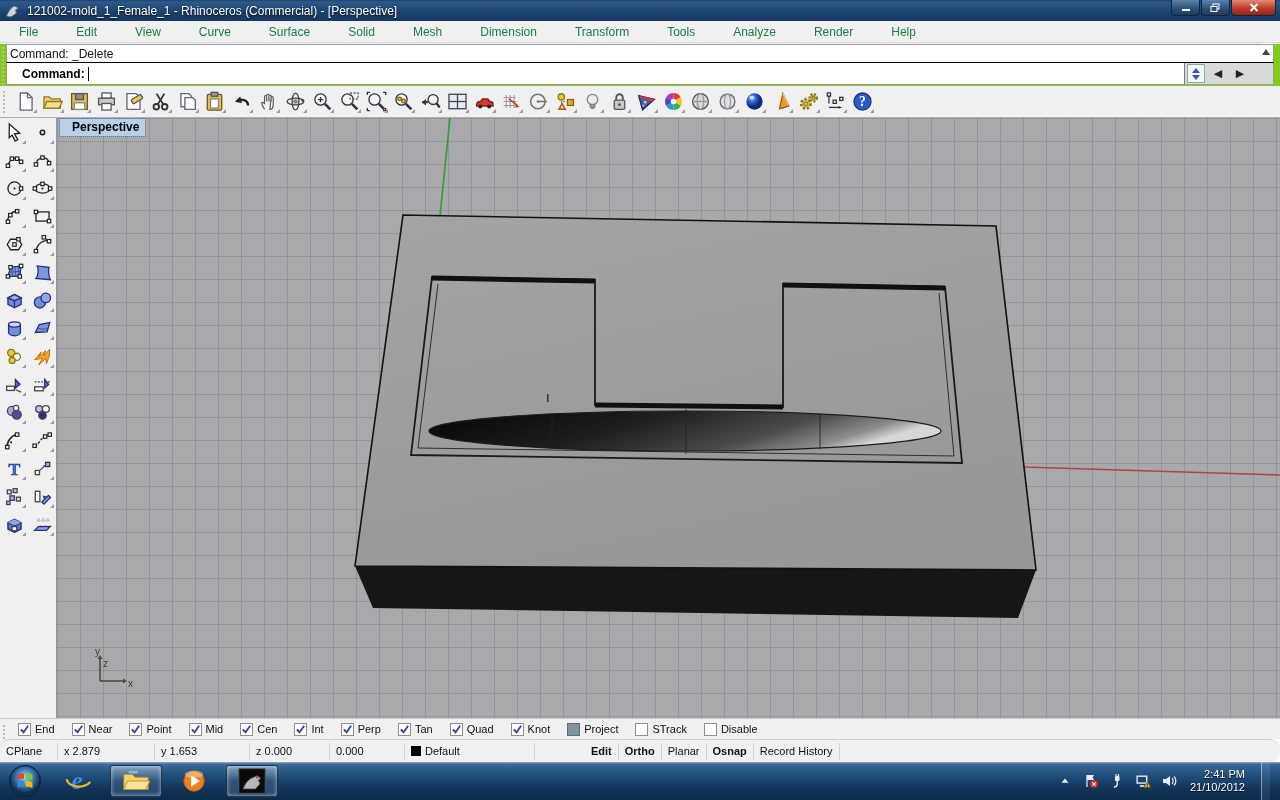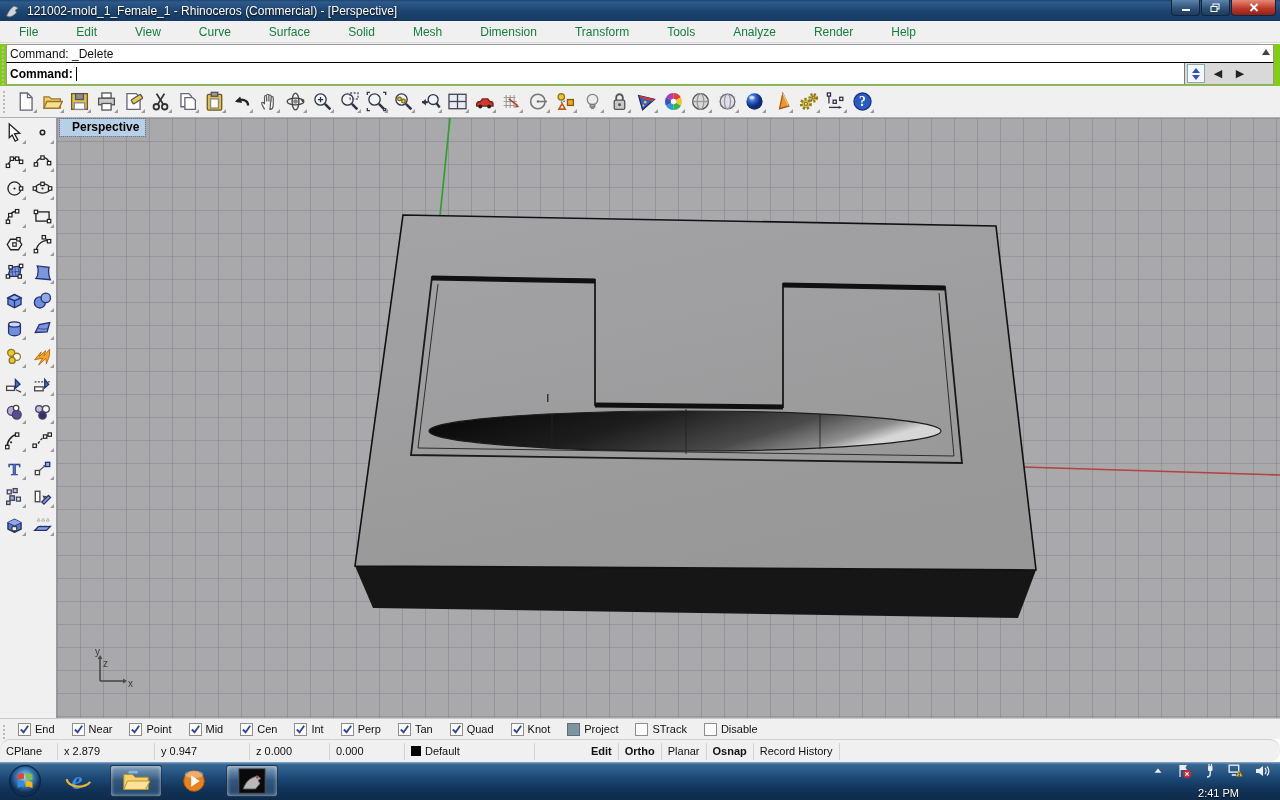--- a/index.html
+++ b/index.html
@@ -30,21 +30,21 @@
   .grip { position:absolute; left:1px; top:2px; bottom:2px; width:4px;
     background-image:radial-gradient(#b9b9b9 35%, transparent 36%); background-size:4px 4px; }
   #cmd-history { position:absolute; left:6px; top:0; width:1268px; height:19px;
     background:#fff; border:1px solid #9a9a9a; border-bottom:1px solid #000;
     display:flex; align-items:center; padding-left:3px; color:#111; }
   #cmd-history .scroll-up { position:absolute; right:3px; top:4px; width:0; height:0;
     border-left:4px solid transparent; border-right:4px solid transparent; border-bottom:6px solid #444; }
   #cmd-input-row { position:absolute; left:6px; top:19px; width:1268px; height:22px;
     background:#d9d9d9; border:1px solid #9a9a9a; border-top:none; display:flex; align-items:stretch; }
   #cmd-field { flex:0 0 1178px; background:#fff; border-right:1px solid #7a7a7a;
-    display:flex; align-items:center; padding-left:3px; font-weight:bold; color:#000; }
+    display:flex; align-items:center; padding-left:15px; font-weight:bold; color:#000; }
   #caret { display:inline-block; width:1px; height:14px; background:#000; margin-left:3px; }
   #cmd-spinner { width:18px; margin:1px 2px; border:1px solid #8aa; background:#f4f6fa;
     display:flex; flex-direction:column; align-items:center; justify-content:center; gap:2px; }
   #cmd-spinner i { width:0; height:0; border-left:4px solid transparent; border-right:4px solid transparent; }
   #cmd-spinner .up { border-bottom:5px solid #3355bb; }
   #cmd-spinner .dn { border-top:5px solid #3355bb; }
   .cmd-arrow { width:22px; display:flex; align-items:center; justify-content:center; color:#222; font-size:11px; }
 
   
   #toolbar { position:absolute; left:0; top:86px; width:1280px; height:32px;
@@ -95,21 +95,21 @@
 
   
   #taskbar { position:absolute; left:0; top:762px; width:1280px; height:38px;
     background:linear-gradient(to bottom,#88aecf 0,#3a6994 6%,#1d4a78 40%,#123459 70%,#0e2b4b 100%);
     display:flex; align-items:center; color:#fff; }
   #start-btn { width:42px; height:36px; display:flex; align-items:center; justify-content:center; margin-left:4px; }
   .tb-app { width:52px; height:32px; margin-left:6px; border-radius:3px;
     display:flex; align-items:center; justify-content:center; border:1px solid transparent; }
   .tb-app.active { background:linear-gradient(to bottom,rgba(255,255,255,0.38),rgba(255,255,255,0.10) 50%,rgba(120,170,220,0.25));
     border-color:rgba(20,40,60,0.8); box-shadow:inset 0 0 4px rgba(255,255,255,0.6); }
-  #tray { position:absolute; right:10px; top:0; height:38px; display:flex; align-items:center; gap:8px;flex-direction:column; }
+  #tray { position:absolute; right:10px; top:0; height:38px; display:flex; align-items:center; gap:8px; }
   .tray-ico { width:17px; height:17px; display:flex; align-items:center; justify-content:center; }
   #clock { text-align:right; font-size:11px; line-height:13px; margin-left:4px; text-shadow:0 1px 1px #000; }
   #show-desktop { width:9px; height:38px; margin-left:8px;
     border-left:1px solid rgba(255,255,255,0.45); background:rgba(255,255,255,0.08); }
 </style>
 </head>
 <body>
 
 <div id="app">
 
@@ -776,21 +776,21 @@
       </div>
       <div class="osnap-item">
         <div class="osnap-box"></div>
         <span>Disable</span>
       </div>
     </div>
 
   <div id="statusbar">
     <div class="sb-cell" style="width:58px">CPlane</div>
     <div class="sb-cell" style="width:97px">x 2.879</div>
-    <div class="sb-cell" style="width:95px">y 0.947</div>
+    <div class="sb-cell" style="width:95px">y 1.653</div>
     <div class="sb-cell" style="width:80px">z 0.000</div>
     <div class="sb-cell" style="width:75px">0.000</div>
     <div class="sb-cell" style="width:130px">
       <span class="sb-swatch"></span>
       <span>Default</span>
     </div>
     <div style="width:50px"></div>
     <div id="sb-toggles" style="display:flex">
         <div class="sb-cell sb-toggle active">Edit</div>
         <div class="sb-cell sb-toggle active">Ortho</div>

